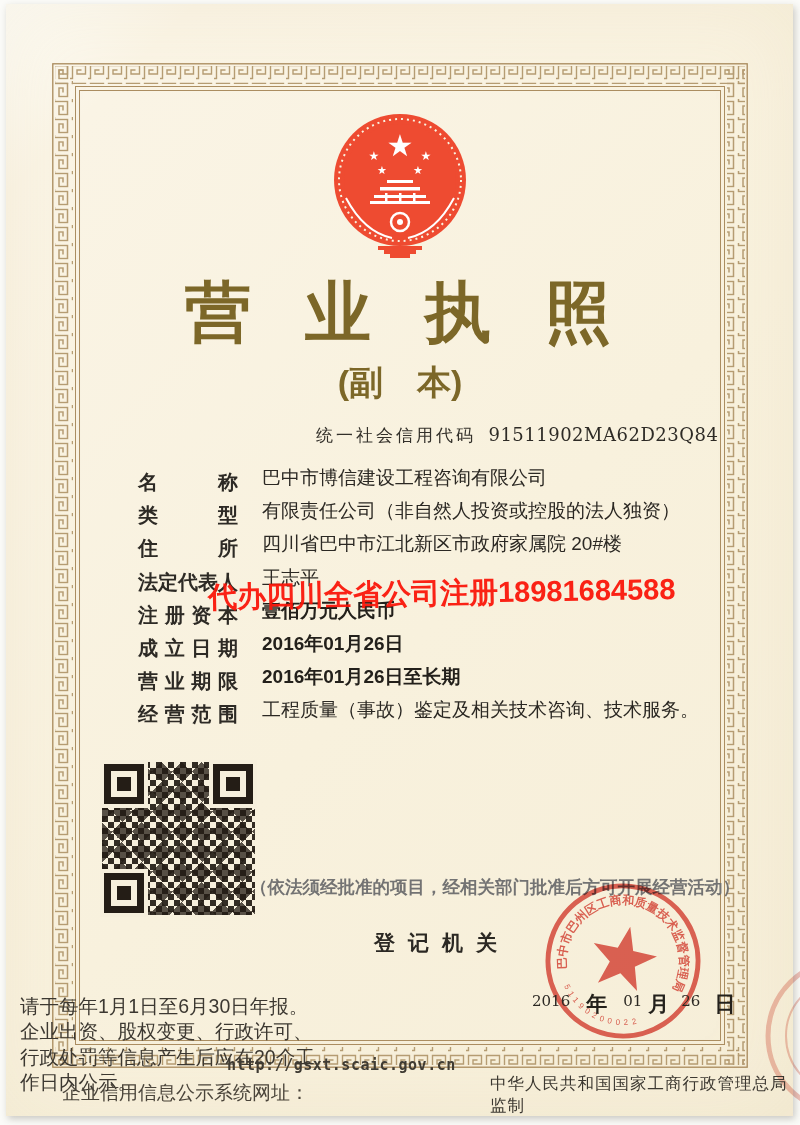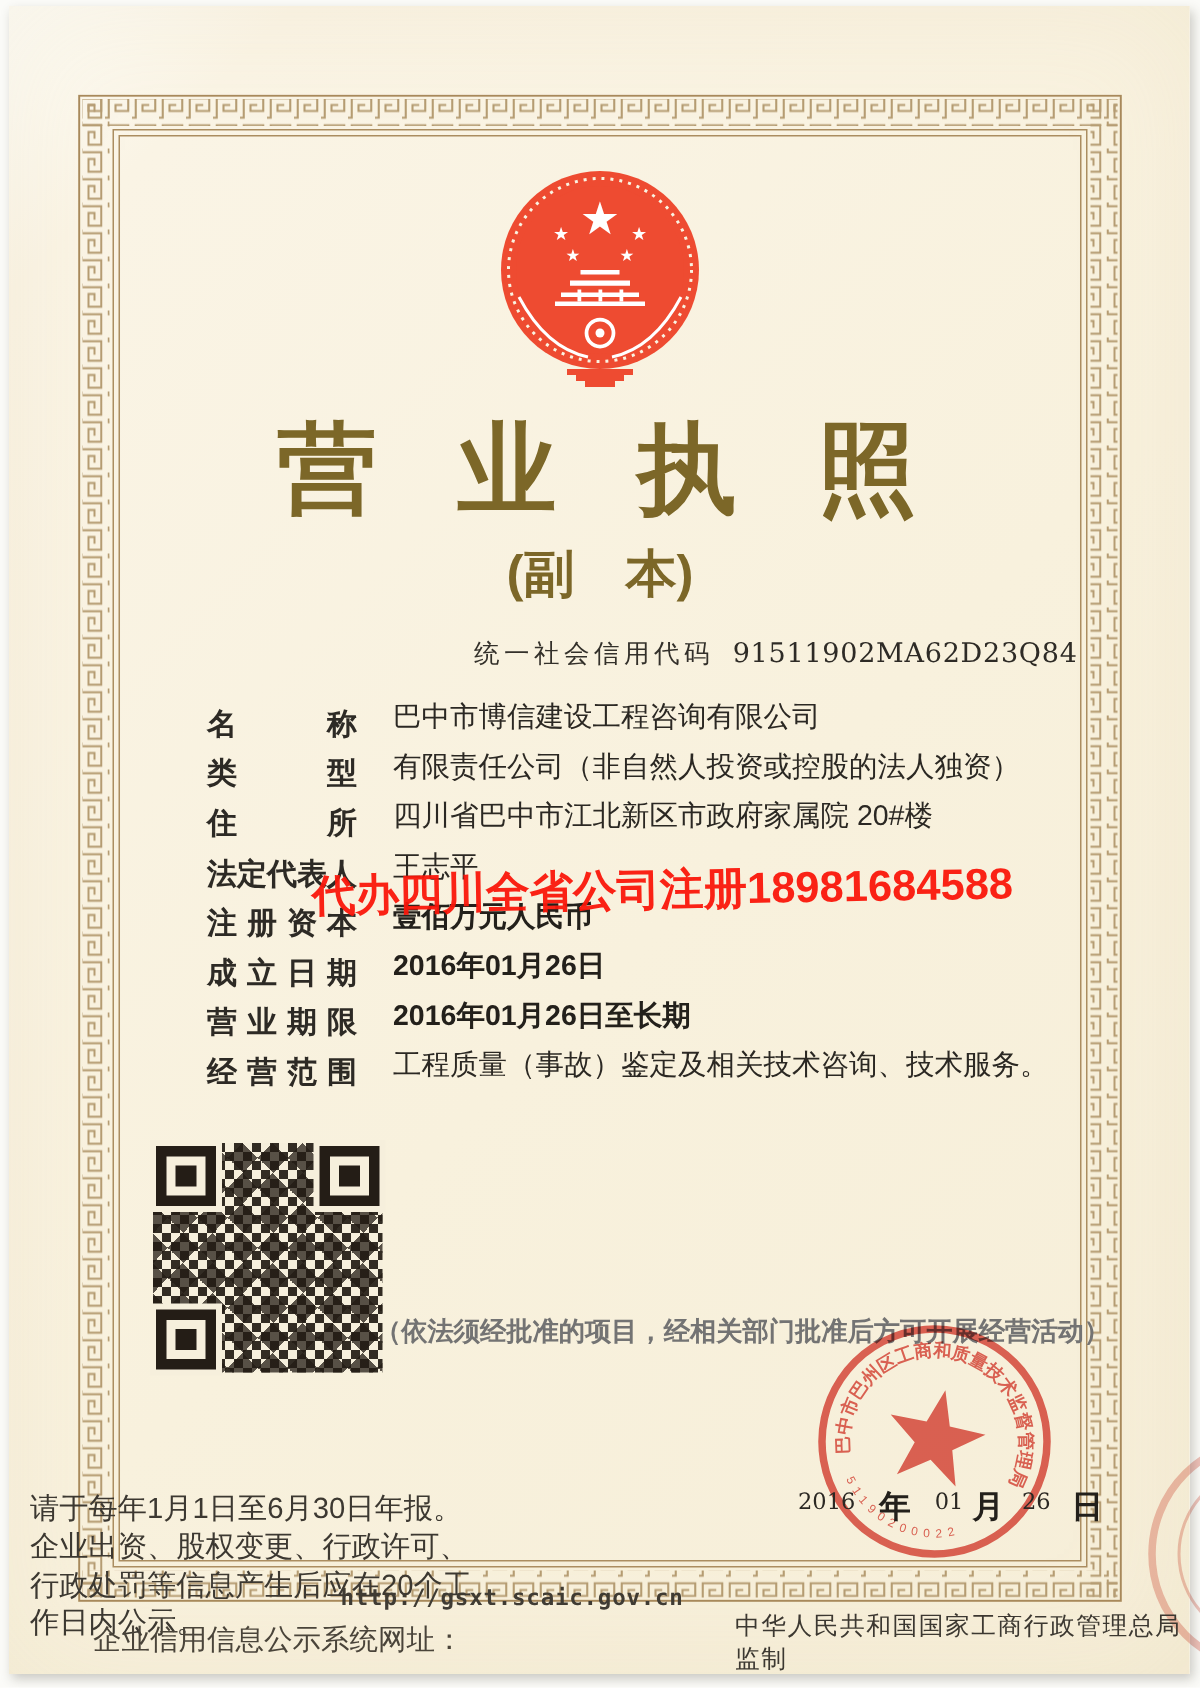--- a/index.html
+++ b/index.html
@@ -155,20 +155,21 @@
       </div>
     <div class="finder tr">
         <i></i>
       </div>
     <div class="finder bl">
         <i></i>
       </div>
   </div>
 
   <div class="note">（依法须经批准的项目，经相关部门批准后方可开展经营活动）</div>
+  <div class="authority">登记机关</div>
 
   <svg class="seal" width="170" height="170" viewBox="0 0 170 170">
     <defs>
       <path id="sealTextArc" d="M31.4 104.5 A57 57 0 1 1 138.6 104.5" fill="none"></path>
       <path id="sealSerialArc" d="M32.6 121.7 A64 64 0 0 0 137.4 121.7" fill="none"></path>
     </defs>
     <circle cx="85" cy="85" r="75" fill="none" stroke="#dc5148" stroke-width="5"></circle>
     <polygon points="85,50 92.9,73.1 117.3,73.5 97.8,88.2 105,111.5 85,97.5 65,111.5 72.2,88.2 52.7,73.5 77.1,73.1" fill="#dc5148"></polygon>
     <text font-size="12" fill="#dc5148" font-weight="700">
       <textPath href="#sealTextArc">巴中市巴州区工商和质量技术监督管理局</textPath>

